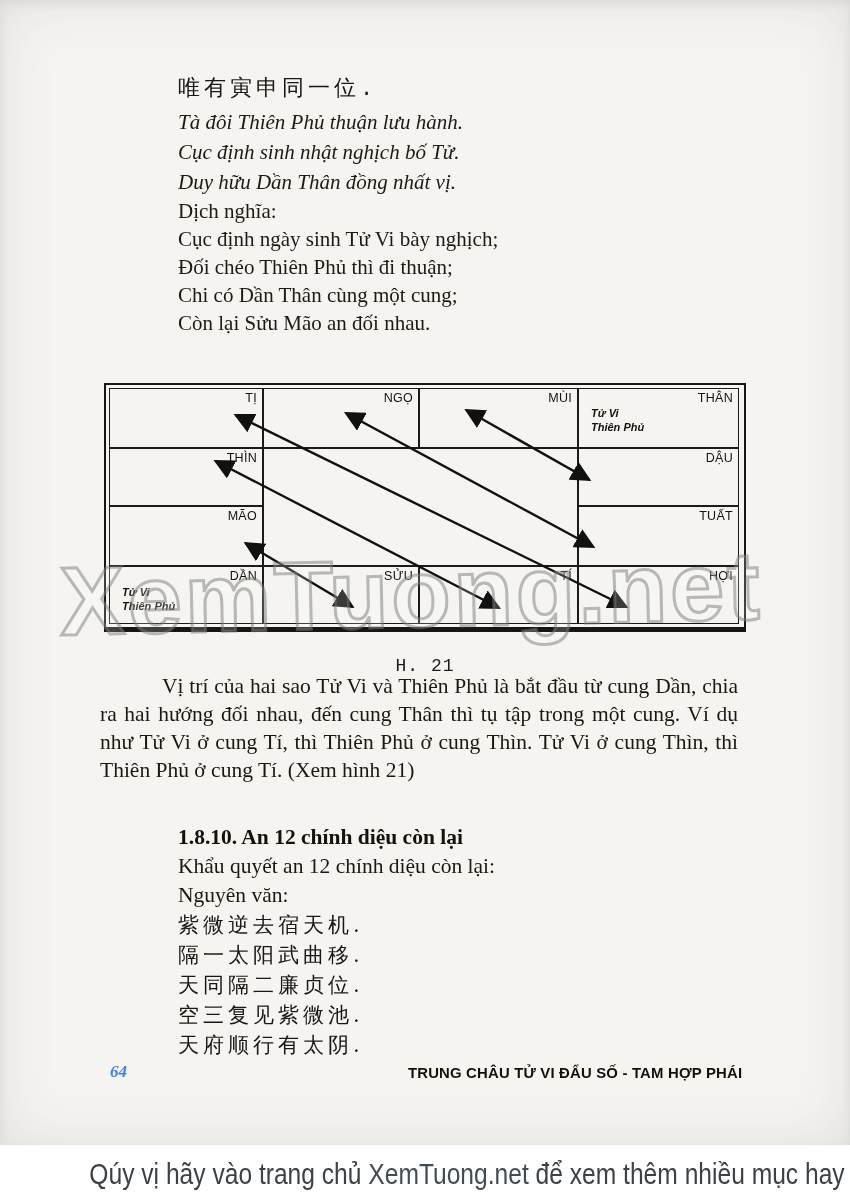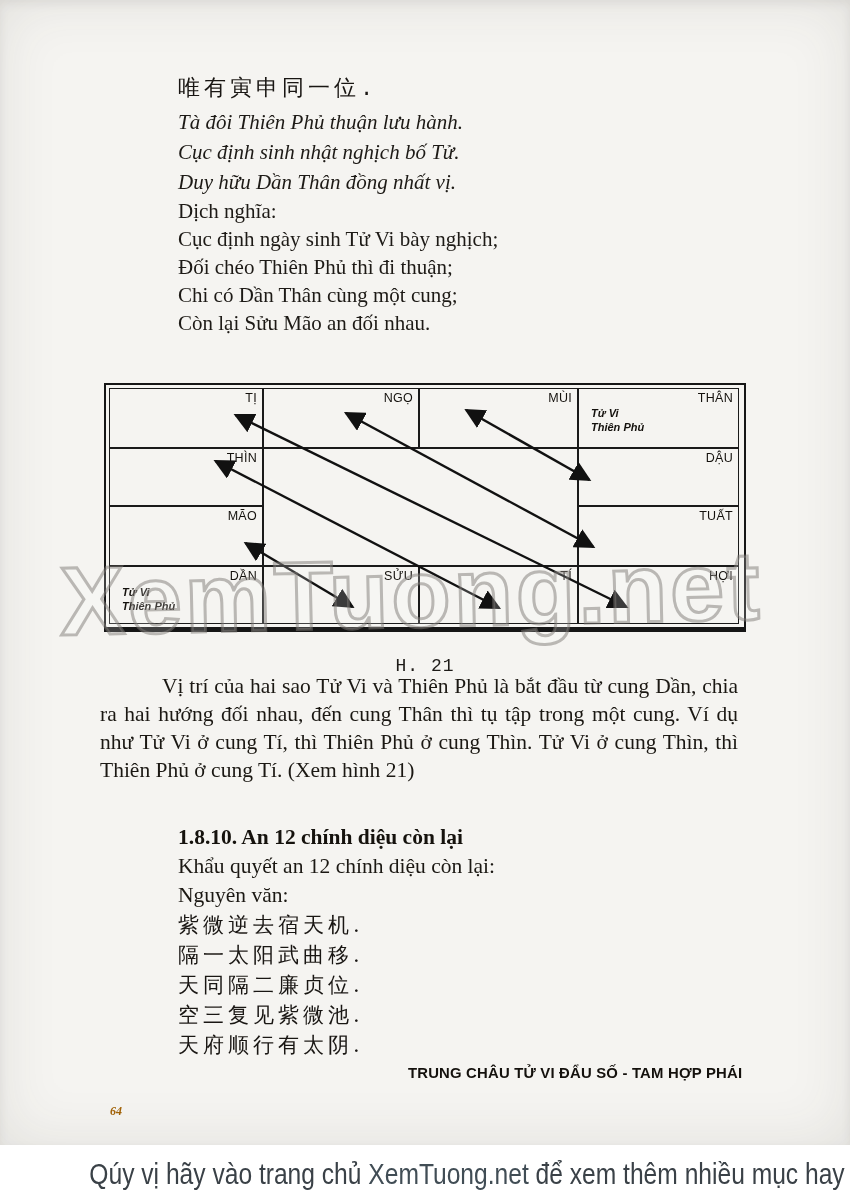--- a/index.html
+++ b/index.html
@@ -35,21 +35,21 @@
   
   .para{position:absolute;left:100px;top:672px;width:638px;font-size:21.5px;line-height:28px;
         text-align:justify;text-indent:62px;color:#1b1813;}
   
   .section{position:absolute;left:178px;top:822px;}
   .sec-h{font-weight:bold;font-size:21.5px;line-height:30px;color:#15120d;}
   .sec-line{font-size:21.5px;line-height:29px;color:#1b1813;}
   .sec-cn{font-family:"DejaVu Serif",serif;font-size:21px;line-height:30px;letter-spacing:4px;color:#191613;}
   .sec-cn:first-of-type{margin-top:5px;}
   
-  .page-num{position:absolute;left:110px;top:1062px;font-weight:bold;font-style:italic;font-size:12px;color:#a16207;margin-top:42px;}
+  .page-num{position:absolute;left:110px;top:1062px;font-weight:bold;font-style:italic;font-size:17px;color:#3b82f6;}
   .book-title{position:absolute;right:108px;top:1064px;font-family:"Liberation Sans",sans-serif;
               font-weight:bold;font-size:15.5px;letter-spacing:.2px;color:#14110d;transform:scaleX(.96);transform-origin:right;}
   
   .banner{position:absolute;left:0;right:0;bottom:0;height:57px;background:#ffffff;
           display:flex;align-items:center;justify-content:flex-start;}
   .banner-text{font-family:"Liberation Sans",sans-serif;font-size:30px;color:#3a4147;
                white-space:nowrap;transform:scaleX(.82);}
   .banner-text .brand{color:#414d55;}
 </style>
 </head>

